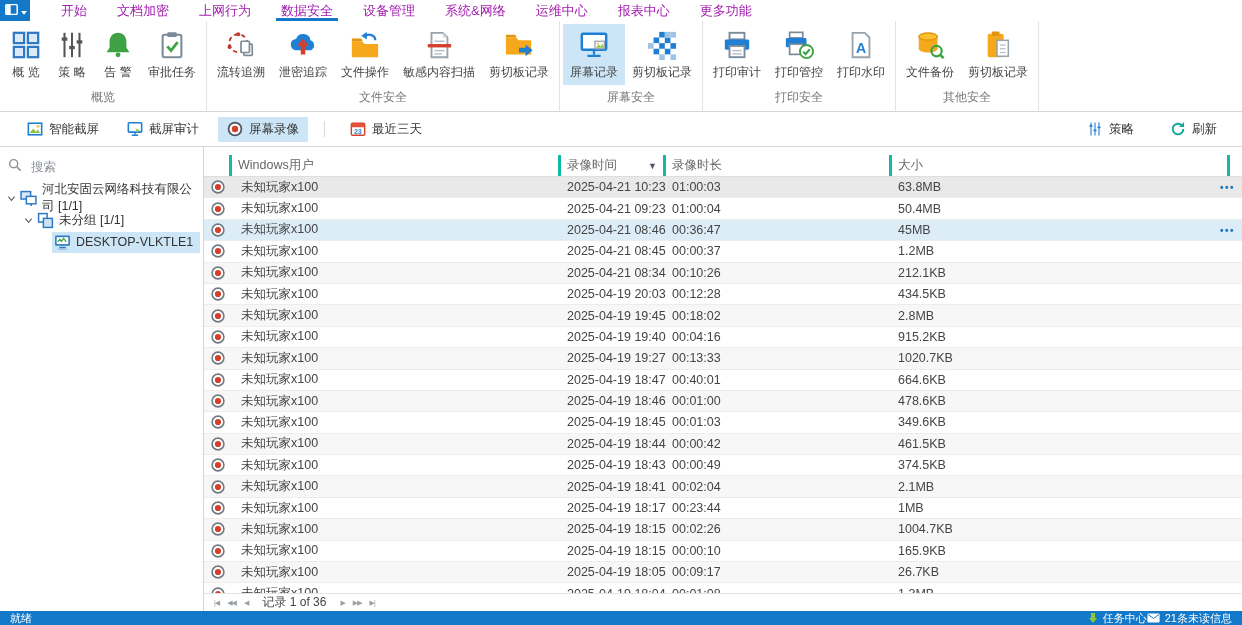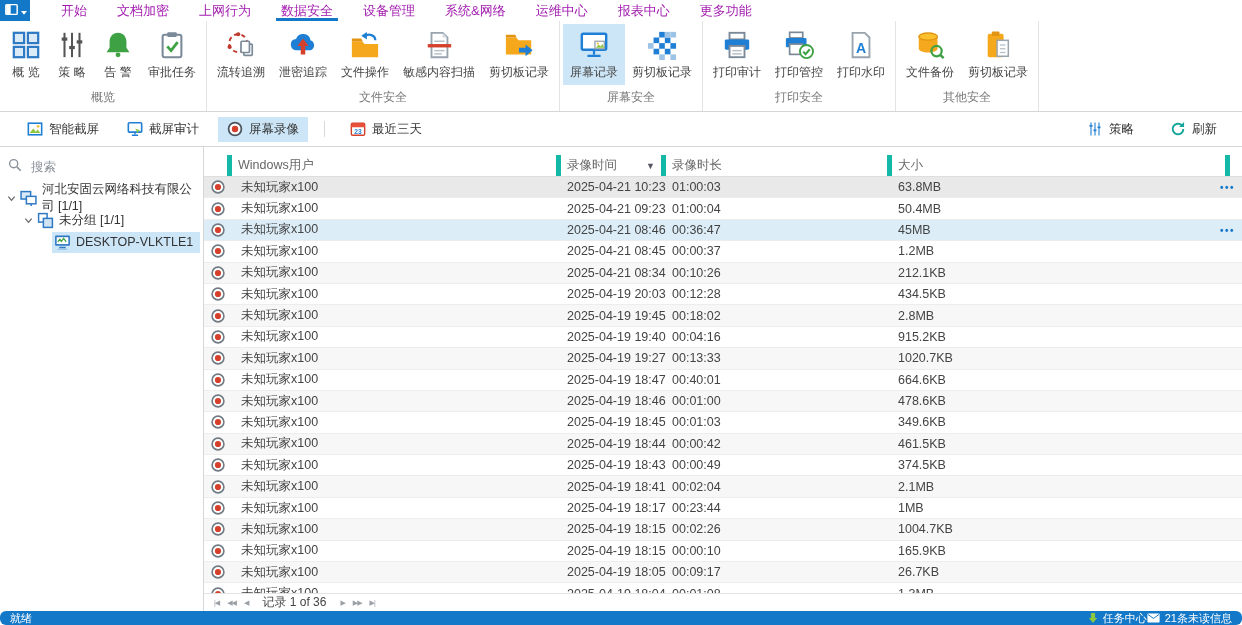--- a/index.html
+++ b/index.html
@@ -40,41 +40,41 @@
   .tree{margin-top:8px;font-size:12.5px;color:#333;}
   .tnode{display:flex;align-items:center;height:22px;cursor:pointer;}
   .chev{width:14px;display:flex;justify-content:center;flex:none;}
   .chev svg{width:9px;height:9px;}
   .nwrap{display:flex;align-items:center;gap:5px;padding:2px 7px 2px 2px;}
   .nwrap.sel{background:#cde6f7;}
   .nicon svg{width:17px;height:17px;display:block;}
   
   .main{flex:1;display:flex;flex-direction:column;padding-top:8px;overflow:hidden;position:relative;}
   .thead{display:flex;height:22px;color:#666;font-size:12.5px;border-bottom:1px solid #dedede;flex:none;}
-  .hcell{padding:0 6px;border-right:5px solid #14b8a6;display:flex;align-items:center;height:100%;}
+  .hcell{padding:0 6px;border-right:3px solid #14b8a6;display:flex;align-items:center;height:100%;}
   .hgut{flex:none;width:8px;border-right:none;}
   .caret{margin-left:auto;font-size:9px;color:#556;padding-left:6px;}
   .tbody{flex:1;overflow:hidden;}
   .trow{display:flex;align-items:center;height:21.4px;border-bottom:1px solid #ededed;font-size:12.5px;color:#444;position:relative;background:#fff;}
   .trow.alt{background:#f7f7f7;}
   .trow.hover{background:#e9e9e9;}
   .trow.sel{background:#dcedf8;}
   .tc{padding:0 6px;overflow:hidden;white-space:nowrap;}
   .tc0{flex:none;width:28px;display:flex;justify-content:center;padding:0;}
   .tc0 svg{width:14px;height:14px;display:block;}
   .tc1{flex:none;width:329px;padding-left:9px;}
   .tc2{flex:none;width:105px;}
   .tc3{flex:none;width:226px;}
   .tc4{flex:1;}
   .dots{position:absolute;right:7px;top:50%;transform:translateY(-50%);color:#1478c8;font-weight:bold;font-size:10px;letter-spacing:1.5px;cursor:pointer;}
   .pager{height:18px;border-top:1px solid #e4e4e4;display:flex;align-items:center;padding-left:6px;font-size:12px;color:#555;background:#fff;flex:none;}
   .parrow{color:#9aa0a6;font-size:7px;padding:0 4px;cursor:pointer;letter-spacing:-1px;}
   .plabel{margin:0 10px;color:#444;}
   
-  .statusbar{height:14px;background:#1478c8;color:#fff;display:flex;align-items:center;justify-content:space-between;padding:0 10px;font-size:11px;border-radius:6px;}
+  .statusbar{height:14px;background:#1478c8;color:#fff;display:flex;align-items:center;justify-content:space-between;padding:0 10px;font-size:11px;}
   .sright{display:flex;align-items:center;gap:0;}
   .sitem{display:flex;align-items:center;gap:5px;cursor:pointer;}
   .sitem svg{display:block;}
 </style>
 </head>
 <body>
 
 <div class="app">
 
   <div class="menubar">

